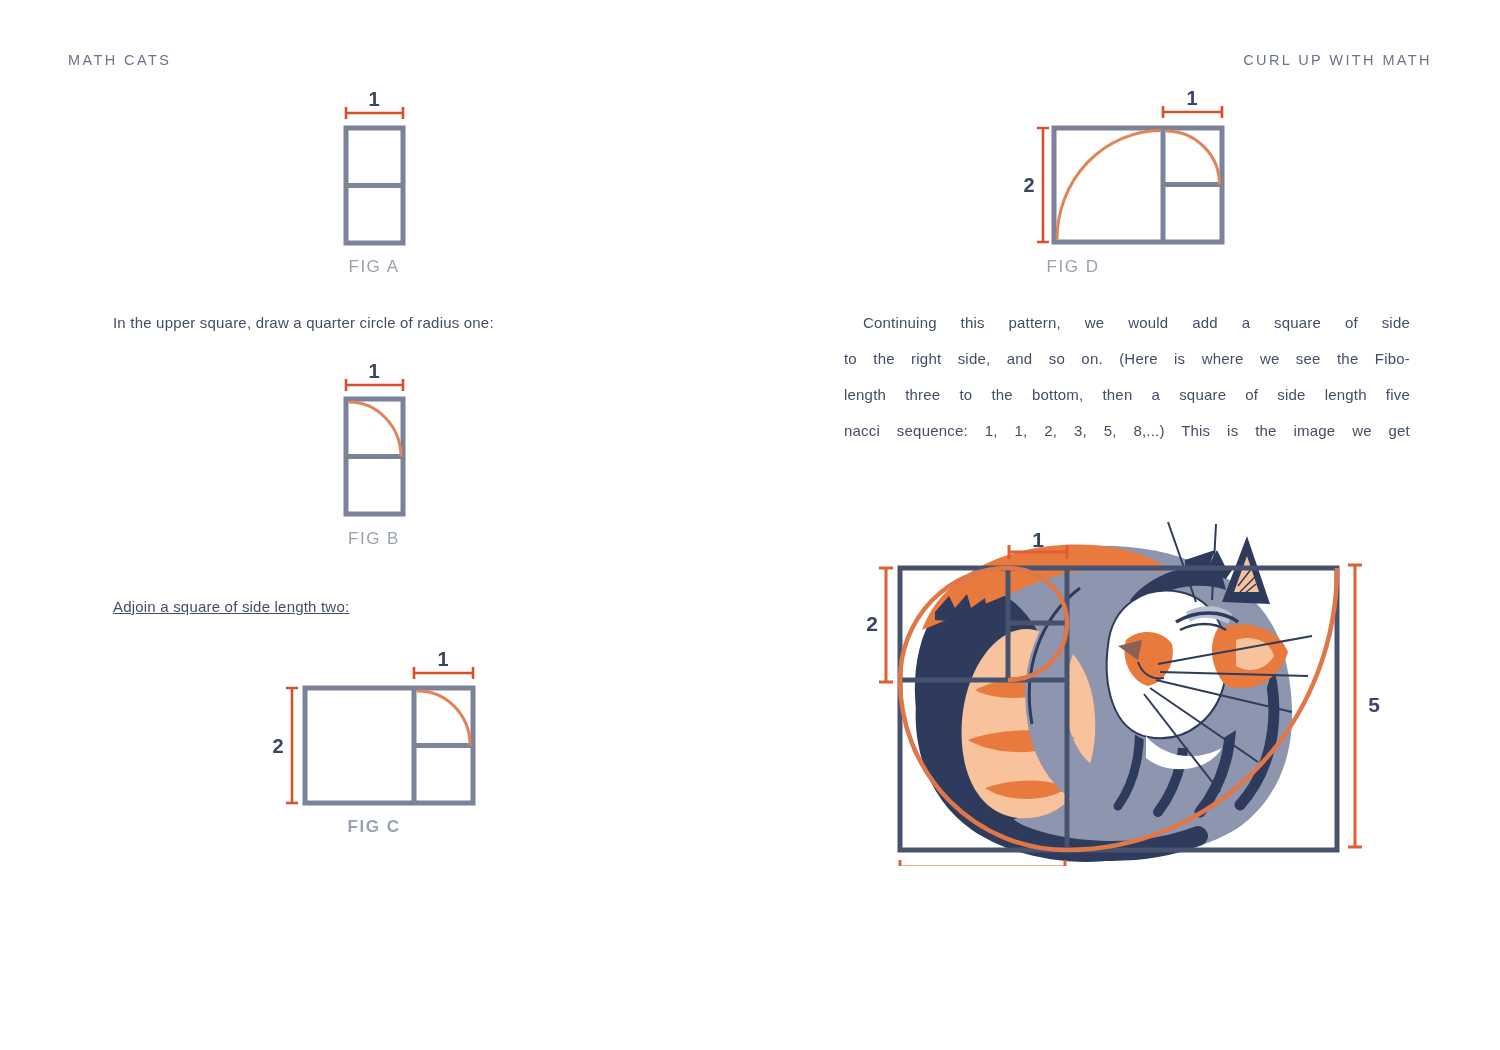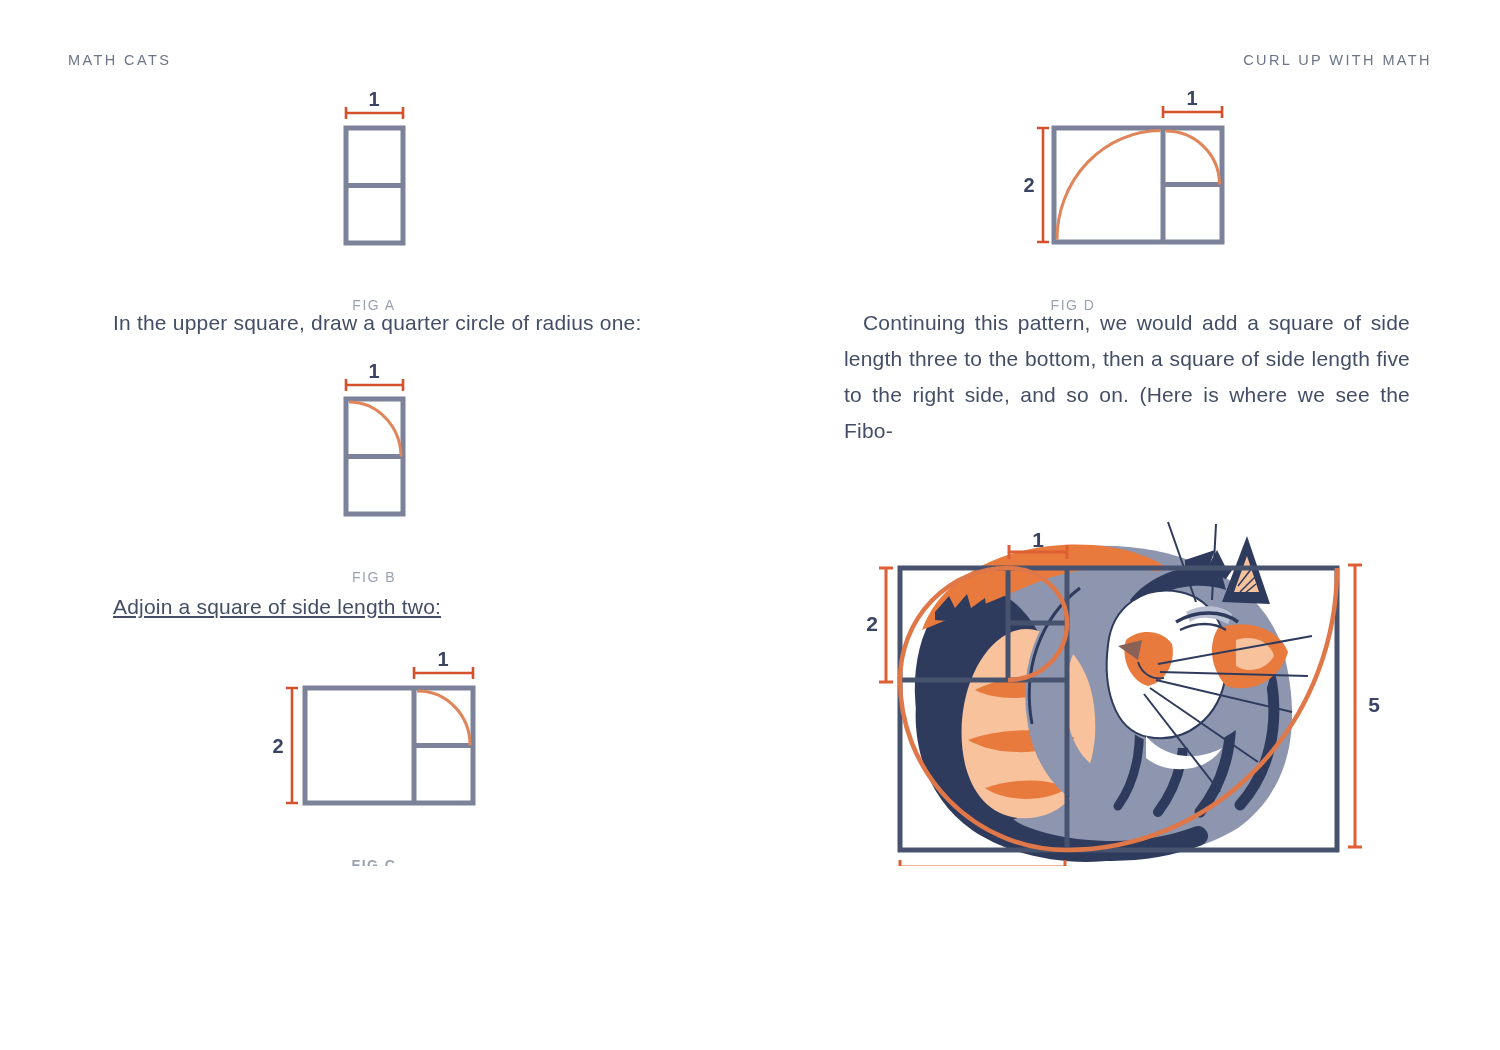--- a/index.html
+++ b/index.html
@@ -5,30 +5,30 @@
   html,body { margin:0; padding:0; background:#ffffff; }
   #page {
     position:relative; width:1500px; height:866px; background:#ffffff;
     font-family:"Liberation Sans", sans-serif; color:#465069; overflow:hidden;
   }
   .abs { position:absolute; }
   .header {
     font-size:14.5px; letter-spacing:2.4px; color:#6b7488; font-weight:400;
   }
   .pagenum { font-size:17px; color:#515b72; }
-  .body-text { font-size:21px; line-height:36px; color:#434e66; letter-spacing:0.2px; }
+  .body-text { font-size:15px; line-height:36px; color:#434e66; letter-spacing:0.2px; }
   .body-text .line { white-space:nowrap; }
   .jpara { width:566px; }
   .jpara .jline { text-align:justify; text-align-last:justify; white-space:normal; }
   .jpara .jline.first { padding-left:19px; }
   .jpara .jline.last { text-align-last:left; }
   .indent { padding-left:19px; }
   .fig-caption {
-    width:150px; text-align:center; font-size:14px; letter-spacing:1.5px;
-    color:#9aa2b2; font-weight:300;margin-top:40px;
+    width:150px; text-align:center; font-size:17px; letter-spacing:1.5px;
+    color:#9aa2b2; font-weight:300;
   }
   svg text.dim-num {
     font-family:"Liberation Sans", sans-serif; font-weight:bold;
     font-size:20px; fill:#3a4563;
   }
   svg text.dim-num-big { font-size:21px; }
 </style>
 </head>
 <body>
 
@@ -86,22 +86,23 @@
     <rect x="1054" y="128" width="168" height="114" fill="none" stroke="#7b8299" stroke-width="5"></rect>
     <line x1="1163" y1="128" x2="1163" y2="242" stroke="#7b8299" stroke-width="5"></line>
     <line x1="1163" y1="184.5" x2="1222" y2="184.5" stroke="#7b8299" stroke-width="5"></line>
     <path d="M1057,239.5 A104,109 0 0 1 1160.5,130.5" fill="none" stroke="#e0855a" stroke-width="3"></path>
     <path d="M1166,131 A53.5,53.5 0 0 1 1219.5,184.5" fill="none" stroke="#e0855a" stroke-width="3"></path>
   </svg>
   <div class="abs fig-caption" style="left:998px; top:257px;">FIG D</div>
 
   <div class="abs body-text jpara" style="left:844px; top:305px;">
     <div class="jline first">Continuing this pattern, we would add a square of side</div>
+    <div class="jline">to the right side, and so on. (Here is where we see the Fibo-</div>
     <div class="jline">length three to the bottom, then a square of side length five</div>
-    <div class="jline">to the right side, and so on. (Here is where we see the Fibo-</div>
+    <div class="jline">nacci sequence: 1, 1, 2, 3, 5, 8,...) This is the image we get</div>
   </div>
 
   <svg class="abs" style="left:830px; top:520px;" width="600" height="400" viewBox="830 520 600 400">
 
     <g>
 
       <path fill="#8d96ae" d="M1283,650 C1302,722 1293,788 1238,828 C1178,866 1062,872 992,836
                C928,801 908,726 927,656 C947,589 1012,549 1092,546 C1177,543 1261,577 1283,650 Z"></path>
 
       <path fill="#2f3b5d" d="M1030,560 C980,572 938,612 922,668 C905,730 922,795 972,830

